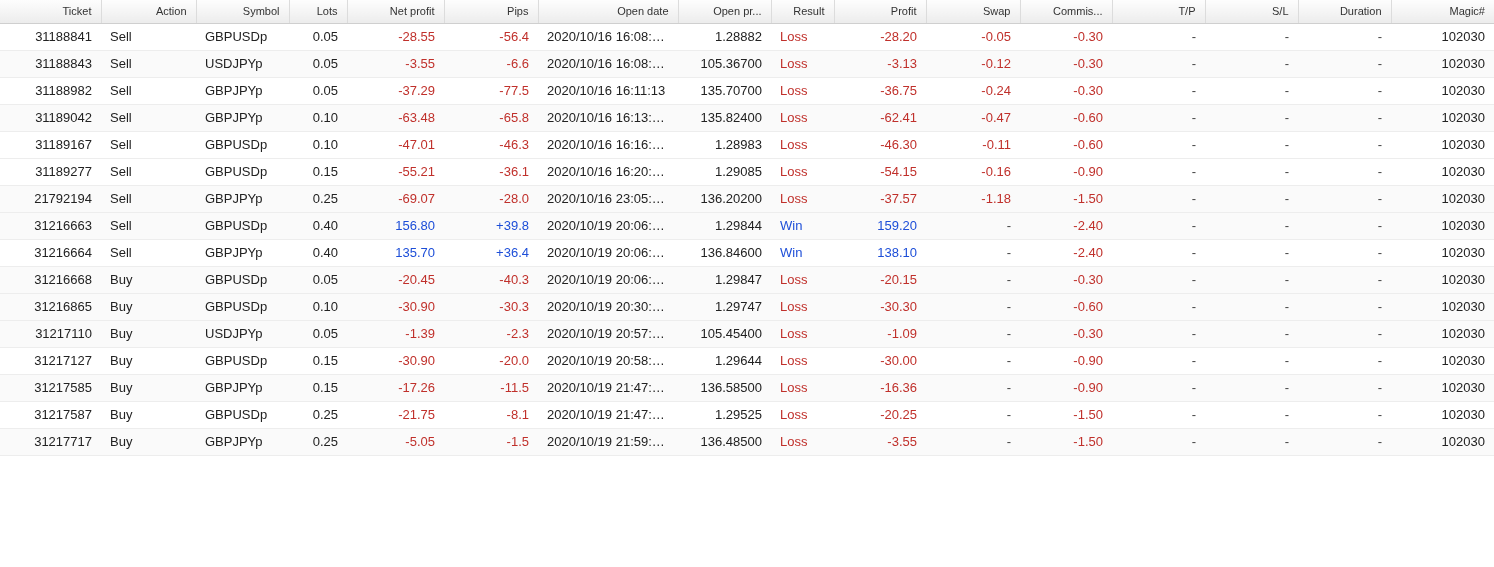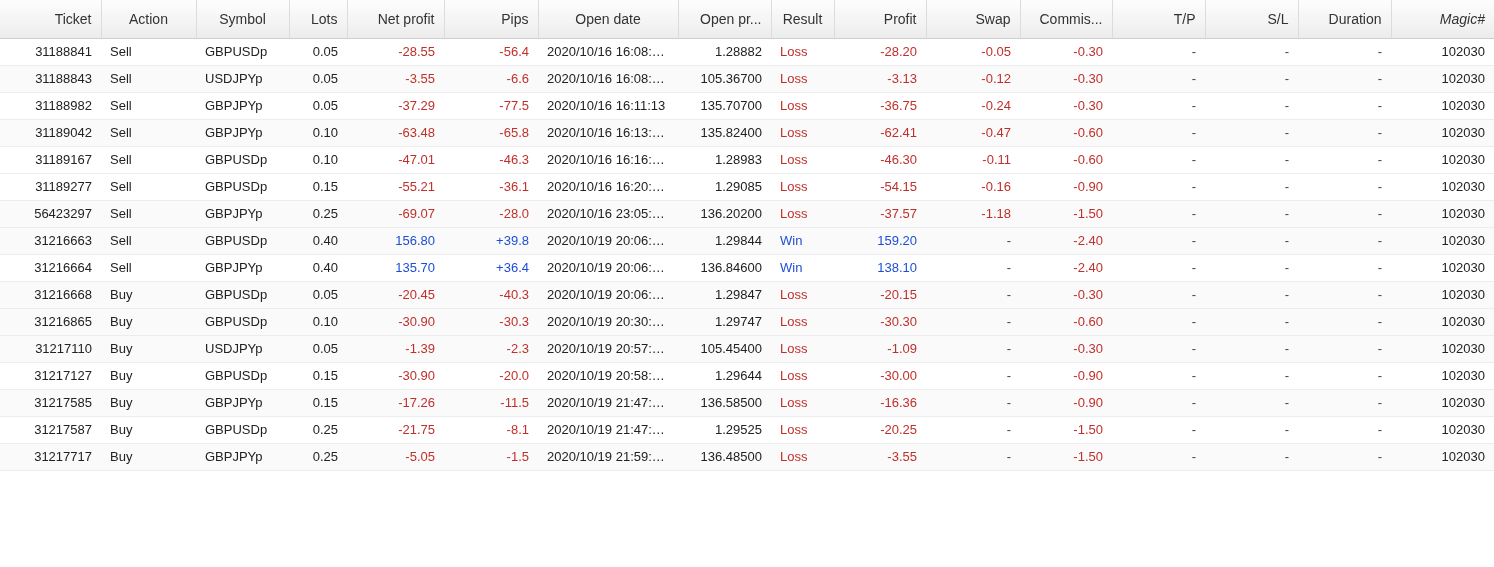--- a/index.html
+++ b/index.html
@@ -20,39 +20,38 @@
     position: relative;
   }
   table.history {
     width: 1494px;
     border-collapse: collapse;
     table-layout: fixed;
     font-size: 13px;
     color: #222222;
   }
   table.history thead th {
-    height: 38px;
+    height: 23px;
     box-sizing: border-box;
     background: linear-gradient(to bottom, #fdfdfd 0%, #f4f4f4 55%, #ececec 100%);
     border-bottom: 1px solid #cfcfcf;
     border-right: 1px solid #dcdcdc;
     font-weight: normal;
-    font-size: 14px;
+    font-size: 11px;
     color: #333333;
     padding: 0 9px;
     white-space: nowrap;
     overflow: hidden;
     text-overflow: ellipsis;
     vertical-align: middle;
   }
   table.history thead th:last-child {
     border-right: none;
-    font-style: italic;
-  }
-  th.al-left   { text-align: center; margin-left: 6px; }
+  }
+  th.al-left   { text-align: right; margin-left: 6px; }
   th.al-right  { text-align: right; }
 
   table.history tbody td {
     height: 27px;
     box-sizing: border-box;
     border-bottom: 1px solid #ededed;
     padding: 0 9px;
     white-space: nowrap;
     overflow: hidden;
     text-overflow: ellipsis;
@@ -216,21 +215,21 @@
           <td class="al-left neg">Loss</td>
           <td class="al-right neg">-54.15</td>
           <td class="al-right neg">-0.16</td>
           <td class="al-right neg">-0.90</td>
           <td class="al-right dash">-</td>
           <td class="al-right dash">-</td>
           <td class="al-right dash">-</td>
           <td class="al-right neutral">102030</td>
         </tr>
         <tr class="row-odd">
-          <td class="al-right neutral">56423297</td>
+          <td class="al-right neutral">21792194</td>
           <td class="al-left neutral">Sell</td>
           <td class="al-left neutral">GBPJPYp</td>
           <td class="al-right neutral">0.25</td>
           <td class="al-right neg">-69.07</td>
           <td class="al-right neg">-28.0</td>
           <td class="al-left neutral">2020/10/16 23:05:…</td>
           <td class="al-right neutral">136.20200</td>
           <td class="al-left neg">Loss</td>
           <td class="al-right neg">-37.57</td>
           <td class="al-right neg">-1.18</td>

